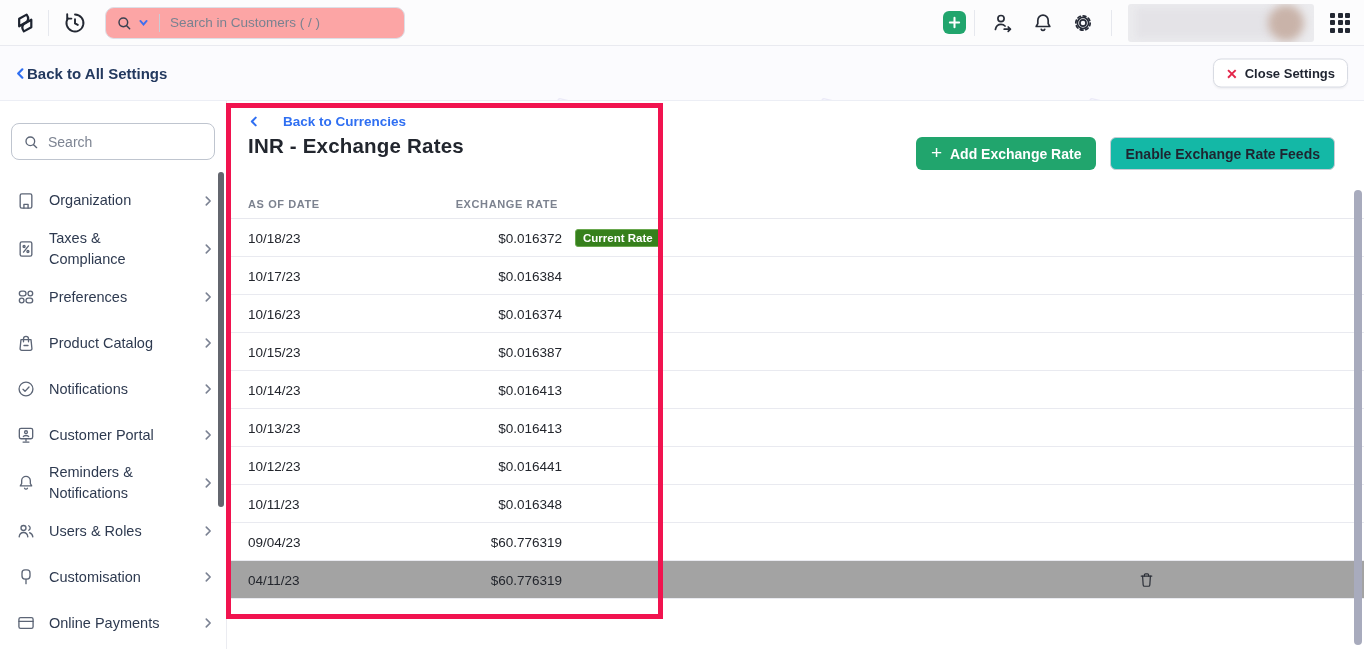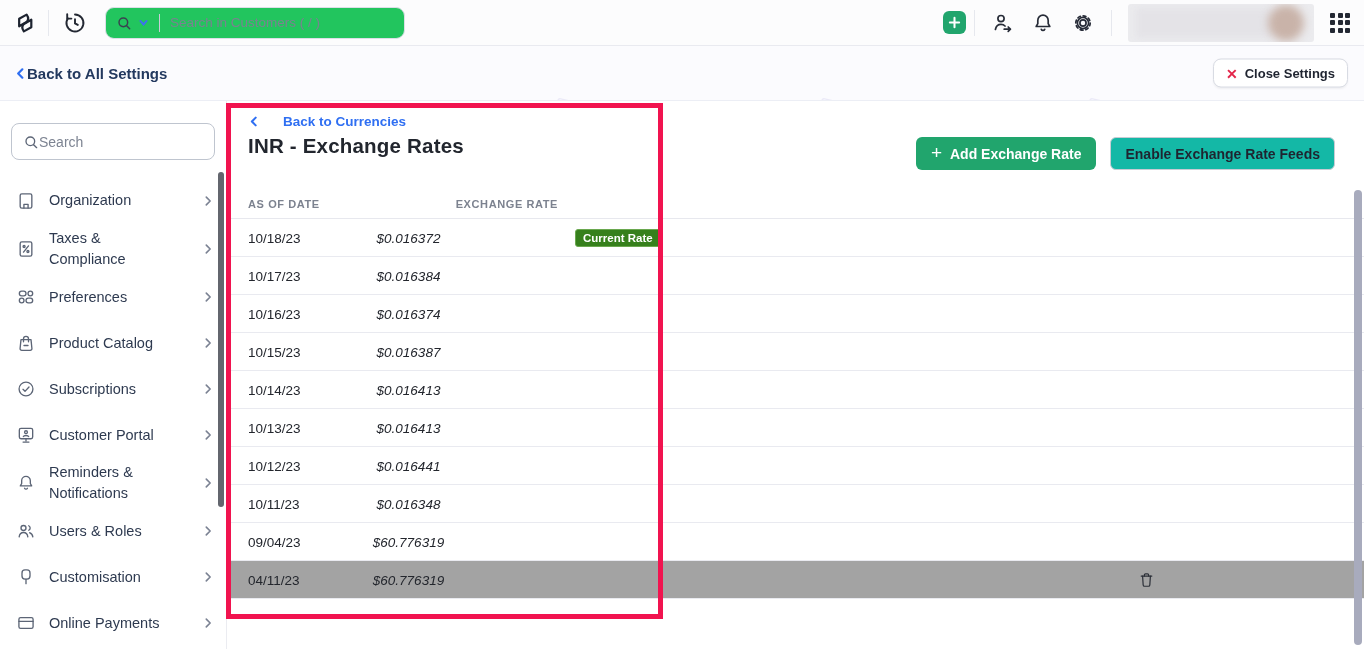--- a/index.html
+++ b/index.html
@@ -6,21 +6,21 @@
   html,body { width:1364px; height:649px; overflow:hidden; }
   body { font-family:"Liberation Sans", sans-serif; background:#fff; position:relative; }
   .app { position:absolute; inset:0; }
 
   
   .topbar { position:absolute; top:0; left:0; right:0; height:46px; background:#fcfcfd;
             border-bottom:1px solid #e9eaf0; display:flex; align-items:center; padding:0 10px; z-index:20; }
   .vdiv { width:1px; height:26px; background:#e6e8ee; margin:0 8px; }
   .logo { width:30px; height:30px; display:flex; align-items:center; justify-content:center; cursor:pointer; }
   .hist { width:24px; height:24px; margin:0 6px; color:#232833; cursor:pointer; }
-  .search-pill { margin-left:12px; width:300px; height:32px; background:#22c55e; border:1px solid #dcdfe7;
+  .search-pill { margin-left:12px; width:300px; height:32px; background:#fca5a5; border:1px solid #dcdfe7;
                  border-radius:9px; display:flex; align-items:center; padding:0 10px; gap:6px; }
   .search-pill .sdiv { width:1px; height:18px; background:#c9cdd6; margin:0 4px; }
   .search-pill input { border:none; outline:none; background:transparent; flex:1; font-size:13.5px; color:#333; font-family:inherit; }
   .search-pill input::placeholder { color:#7a8290; }
   .tb-right { margin-left:auto; display:flex; align-items:center; }
   .plus-btn { width:23px; height:23px; background:var(--accent-green,#21a56d); border-radius:6px; color:#fff;
               display:flex; align-items:center; justify-content:center; cursor:pointer; }
   .tb-icon { width:24px; height:24px; color:#272c38; margin:0 8px; cursor:pointer; }
   .blur-block { width:186px; height:38px; background:#ebebee; border-radius:3px; margin:0 8px; position:relative; overflow:hidden; }
   .blur-block .b-inner { position:absolute; inset:4px 40px 4px 8px; background:#e4e3e7; filter:blur(3px); border-radius:3px; }
@@ -40,21 +40,21 @@
                border-radius:8px; height:29px; padding:0 12px; display:flex; align-items:center; gap:7px; font-size:13px;
                font-weight:600; color:#1f2430; cursor:pointer; box-shadow:0 1px 2px rgba(0,0,0,.05); z-index:2; }
   .close-btn .x { color:var(--close-red,#e3264a); font-size:14px; font-weight:700; }
 
   
   .content { position:absolute; top:101px; left:0; right:0; bottom:0; display:flex; }
 
   
   .sidebar { width:227px; border-right:1px solid #ebecf1; position:relative; padding-top:22px; background:#fff; flex:none; }
   .side-search { margin:0 11px; height:37px; border:1px solid #bfc5cf; border-radius:8px; display:flex; align-items:center;
-                 padding:0 11px; background:#fff; }
+                 padding:0 11px; gap:9px; background:#fff; }
   .side-search svg { color:#5c6576; flex:none; }
   .side-search input { border:none; outline:none; flex:1; min-width:0; font-size:14px; color:#333; font-family:inherit; }
   .side-search input::placeholder { color:#7d8492; }
   .side-nav { margin-top:18px; list-style:none; }
   .side-item { display:flex; align-items:center; gap:13px; min-height:46px; padding:4px 12px 4px 16px; cursor:pointer; }
   .side-item .s-icon { width:20px; height:20px; color:#5c6576; flex:none; }
   .side-item .s-label { font-size:14.5px; font-weight:500; color:#2e3a50; max-width:132px; line-height:1.45; }
   .side-item .chev { margin-left:auto; color:#7b8293; flex:none; }
   .side-thumb { position:absolute; right:2px; top:71px; width:6px; height:335px; background:#63666e; border-radius:3px; cursor:grab; }
 
@@ -72,21 +72,21 @@
 
   .table { position:absolute; top:89px; left:0; right:0; }
   .thead { position:relative; height:29px; border-bottom:1px solid #e7e8ee; }
   .th { position:absolute; top:50%; transform:translateY(-50%); font-size:11px; font-weight:700; color:#7c828f; letter-spacing:.6px; }
   .th.c1 { left:21px; }
   .th.c2 { left:0; width:331px; text-align:right;padding-left:28px; }
   .trow { position:relative; height:38px; border-bottom:1px solid #e9eaf0; cursor:pointer; }
   .trow.hovered { background:#a3a3a3; }
   .cell { position:absolute; top:50%; transform:translateY(-50%); font-size:13.5px; color:#23262d; }
   .cell.date { left:21px; }
-  .cell.rate { left:16px; width:331px; text-align:center;font-style:italic; }
+  .cell.rate { left:4px; width:331px; text-align:right; }
   .badge { position:absolute; left:348px; top:50%; transform:translateY(-50%); background:var(--badge-green,#36801c);
            border:1px solid #6aa84f; color:#fff; font-size:11.5px; font-weight:700; padding:2px 7px; border-radius:3px; }
   .trash { position:absolute; left:911px; top:50%; transform:translateY(-50%); width:17px; height:18px; color:#2c3039; cursor:pointer; }
 
   .annot { position:absolute; left:-1px; top:2px; width:437px; height:516px; border:5px solid var(--annotation-pink,#f1134f);
            z-index:8; pointer-events:none; }
   .main-thumb { position:absolute; right:2px; top:89px; width:8px; height:455px; background:#a8abbd; border-radius:4px; z-index:7; cursor:grab; }
 </style>
 </head>
 <body>
@@ -267,21 +267,21 @@
     <svg class="chev" width="12" height="12" viewBox="0 0 14 14" fill="none" stroke="currentColor" stroke-width="1.9" stroke-linecap="round" stroke-linejoin="round">
               <polyline points="5 2.5 9.5 7 5 11.5"></polyline>
             </svg>
   </li>
 
   <li class="side-item">
     <span class="s-icon"><svg fill="none" stroke="currentColor" stroke-width="1.6" stroke-linecap="round" stroke-linejoin="round" width="20" height="20" viewBox="0 0 24 24">
                 <circle cx="12" cy="12" r="8.3"></circle>
                 <path d="M8.4 12.4 l2.4 2.4 4.8-5.2"></path>
               </svg></span>
-    <span class="s-label">Subscriptions</span>
+    <span class="s-label">Notifications</span>
     <svg class="chev" width="12" height="12" viewBox="0 0 14 14" fill="none" stroke="currentColor" stroke-width="1.9" stroke-linecap="round" stroke-linejoin="round">
               <polyline points="5 2.5 9.5 7 5 11.5"></polyline>
             </svg>
   </li>
 
   <li class="side-item">
     <span class="s-icon"><svg fill="none" stroke="currentColor" stroke-width="1.6" stroke-linecap="round" stroke-linejoin="round" width="20" height="20" viewBox="0 0 24 24">
                 <rect x="4" y="4" width="16" height="12.5" rx="2"></rect>
                 <circle cx="12" cy="8.6" r="1.7"></circle>
                 <path d="M8.8 14 c.6-1.9 5.8-1.9 6.4 0"></path>

